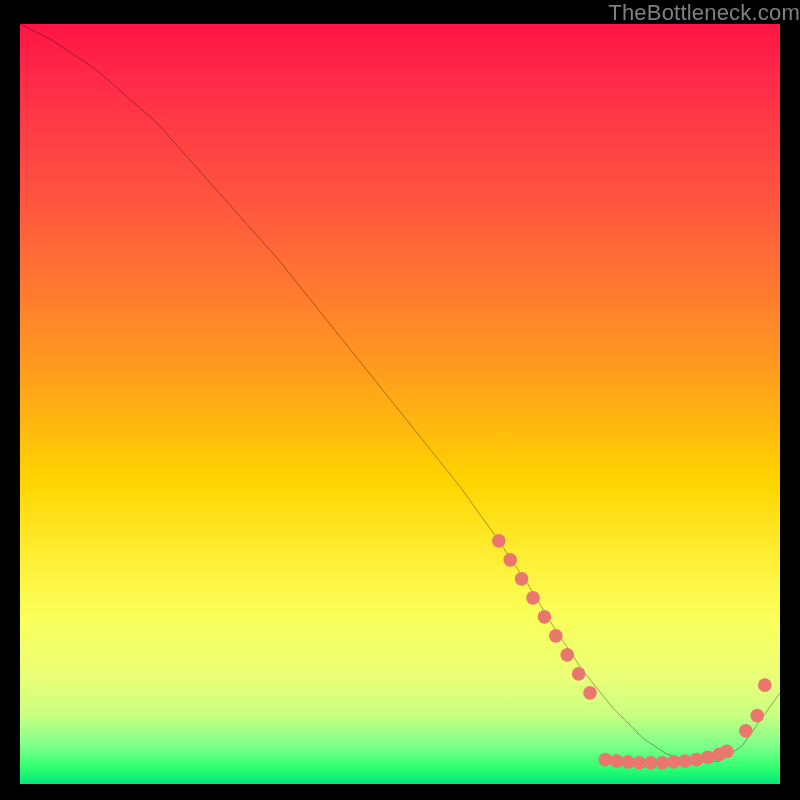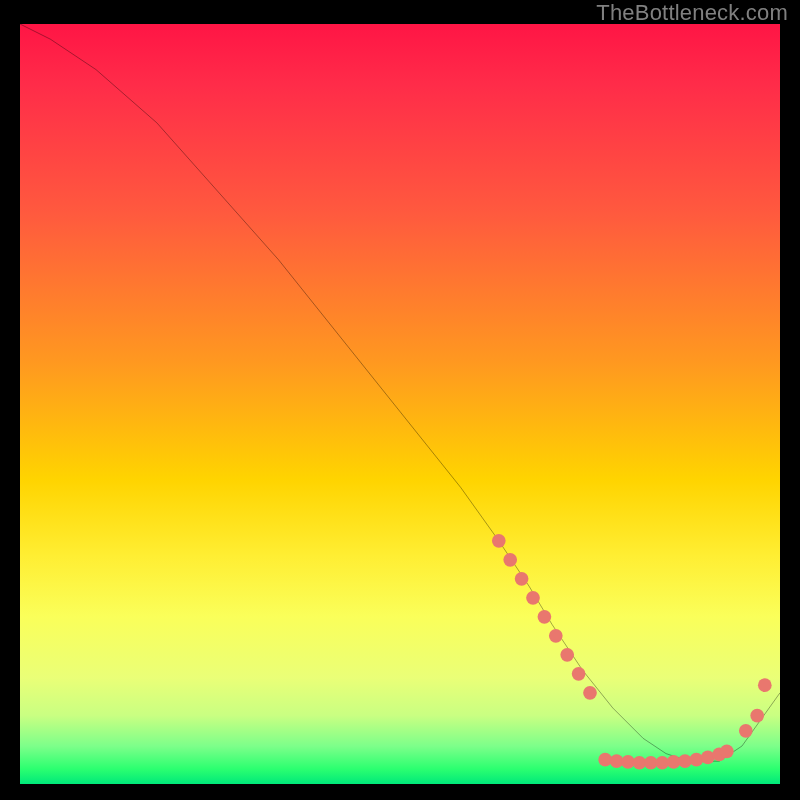--- a/index.html
+++ b/index.html
@@ -11,21 +11,21 @@
     overflow: hidden;
   }
   .canvas {
     position: relative;
     width: 800px;
     height: 800px;
   }
   .watermark {
     position: absolute;
     top: 0px;
-    right: 12px;
+    right: 0;
     font-family: Arial, sans-serif;
     font-size: 22px;
     color: #808080;
     letter-spacing: 0.2px;
   }
   .plot {
     position: absolute;
     left: 20px;
     top: 24px;
     width: 760px;

